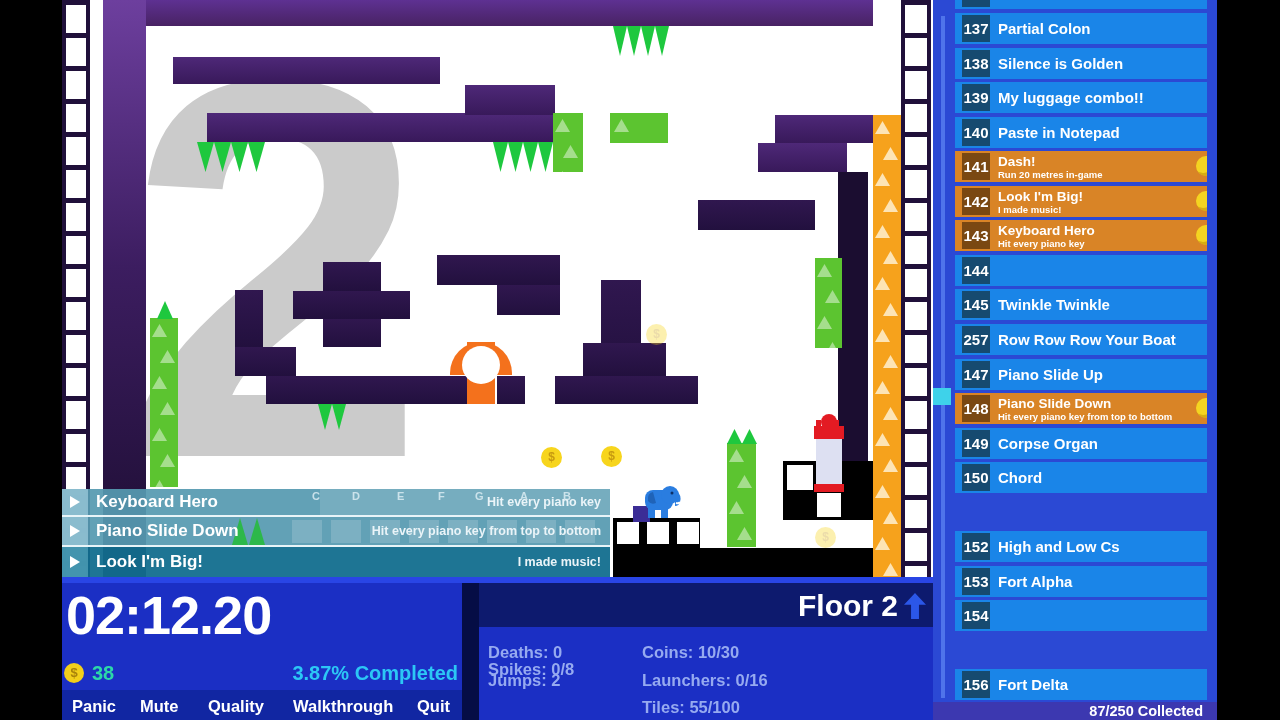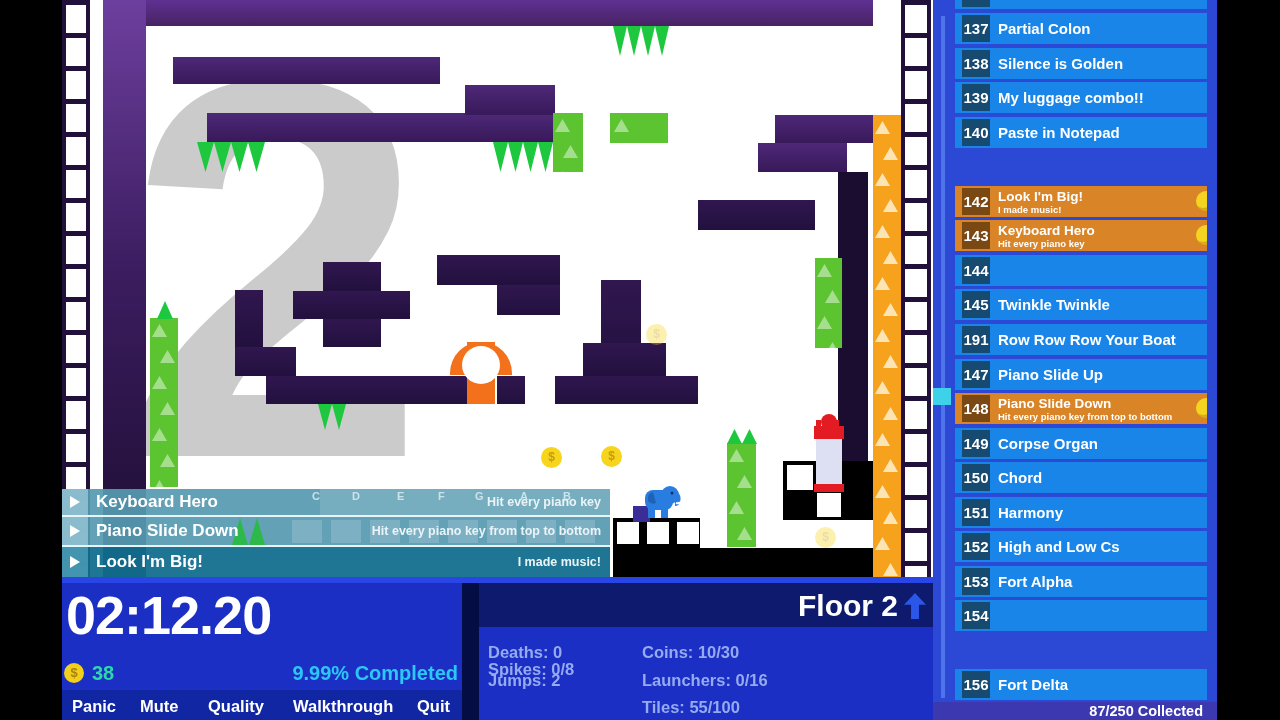--- a/index.html
+++ b/index.html
@@ -265,21 +265,21 @@
 
   <div class="hudline"></div>
   <div class="panel" style="left:62px;top:583px;width:400px;height:137px"></div>
   <div class="abs" style="left:462px;top:583px;width:17px;height:137px;background:#050d45"></div>
   <div class="hdr" style="left:479px;top:583px;width:454px;height:44px"></div>
   <div class="panel" style="left:479px;top:627px;width:454px;height:93px"></div>
 
   <div class="timer">02:12.20</div>
   <div class="hudcoin">$</div>
   <div class="coincount">38</div>
-  <div class="completed">9.99% Completed</div>
+  <div class="completed">3.87% Completed</div>
 
   <div class="menustrip"></div>
   <span class="mitem" style="left:72px">Panic</span>
   <span class="mitem" style="left:140px">Mute</span>
   <span class="mitem" style="left:208px">Quality</span>
   <span class="mitem" style="left:293px">Walkthrough</span>
   <span class="mitem" style="left:417px">Quit</span>
 
   <div class="floorlbl">Floor 2</div>
   <div class="uparrow"></div>
@@ -314,20 +314,28 @@
         <div class="slbl">
           <div class="st">My luggage combo!!</div>
         </div>
       </div>
       <div class="srow" style="top: 116.65px;">
         <div class="snum">140</div>
         <div class="slbl">
           <div class="st">Paste in Notepad</div>
         </div>
       </div>
+      <div class="srow hi" style="top: 151.2px;">
+        <div class="snum">141</div>
+        <div class="slbl">
+          <div class="st">Dash!</div>
+          <div class="ss">Run 20 metres in-game</div>
+        </div>
+        <div class="scoin"></div>
+      </div>
       <div class="srow hi" style="top: 185.75px;">
         <div class="snum">142</div>
         <div class="slbl">
           <div class="st">Look I'm Big!</div>
           <div class="ss">I made music!</div>
         </div>
         <div class="scoin"></div>
       </div>
       <div class="srow hi" style="top: 220.3px;">
         <div class="snum">143</div>
@@ -340,21 +348,21 @@
       <div class="srow" style="top: 254.85px;">
         <div class="snum">144</div>
       </div>
       <div class="srow" style="top: 289.4px;">
         <div class="snum">145</div>
         <div class="slbl">
           <div class="st">Twinkle Twinkle</div>
         </div>
       </div>
       <div class="srow" style="top: 323.95px;">
-        <div class="snum">191</div>
+        <div class="snum">257</div>
         <div class="slbl">
           <div class="st">Row Row Row Your Boat</div>
         </div>
       </div>
       <div class="srow" style="top: 358.5px;">
         <div class="snum">147</div>
         <div class="slbl">
           <div class="st">Piano Slide Up</div>
         </div>
       </div>
@@ -371,26 +379,20 @@
         <div class="slbl">
           <div class="st">Corpse Organ</div>
         </div>
       </div>
       <div class="srow" style="top: 462.15px;">
         <div class="snum">150</div>
         <div class="slbl">
           <div class="st">Chord</div>
         </div>
       </div>
-      <div class="srow" style="top: 496.7px;">
-        <div class="snum">151</div>
-        <div class="slbl">
-          <div class="st">Harmony</div>
-        </div>
-      </div>
       <div class="srow" style="top: 531.25px;">
         <div class="snum">152</div>
         <div class="slbl">
           <div class="st">High and Low Cs</div>
         </div>
       </div>
       <div class="srow" style="top: 565.8px;">
         <div class="snum">153</div>
         <div class="slbl">
           <div class="st">Fort Alpha</div>

